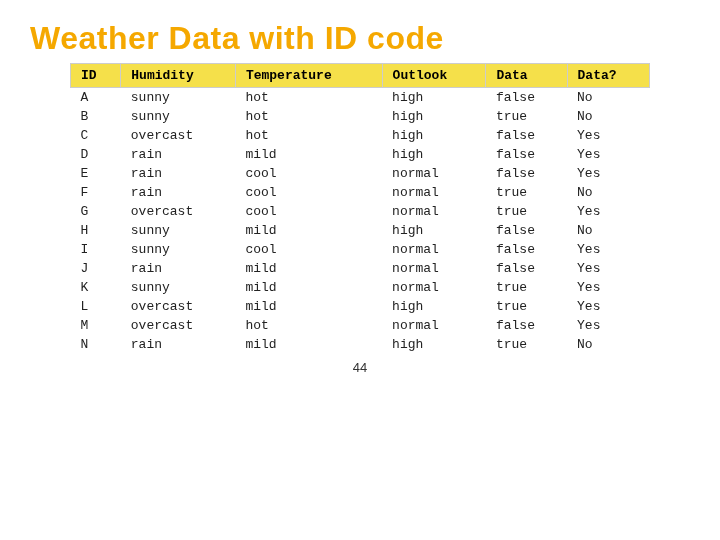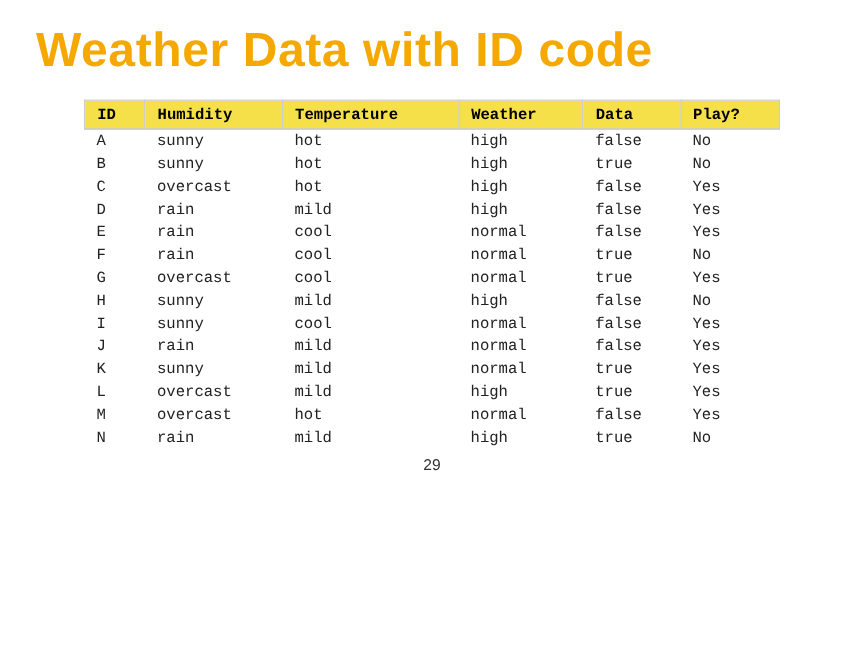--- a/index.html
+++ b/index.html
@@ -13,25 +13,25 @@
     .page {
       width: 720px;
       height: 540px;
       background: #ffffff;
       padding: 20px 30px 10px 30px;
       display: flex;
       flex-direction: column;
       align-items: center;
     }
     .title {
-      font-size: 40px;
+      font-size: 32px;
       font-weight: bold;
       color: #f5a800;
       align-self: flex-start;
-      margin-bottom: 18px;
+      margin-bottom: 6px;
       letter-spacing: 0.5px;
     }
     .table-container {
       width: 580px;
     }
     table {
       width: 100%;
       border-collapse: collapse;
       font-size: 13.5px;
       font-family: 'Courier New', Courier, monospace;
@@ -68,23 +68,23 @@
 
 <div class="page">
   <div class="title">Weather Data with ID code</div>
   <div class="table-container">
     <table>
       <thead>
         <tr>
         <th>ID</th>
             <th>Humidity</th>
             <th>Temperature</th>
-            <th>Weather</th>
+            <th>Outlook</th>
             <th>Data</th>
-            <th>Play?</th>
+            <th>Data?</th>
           </tr>
       </thead>
       <tbody id="table-body">
       <tr>
             <td>A</td>
             <td>sunny</td>
             <td>hot</td>
             <td>high</td>
             <td>false</td>
             <td>No</td>
@@ -189,14 +189,14 @@
             <td>N</td>
             <td>rain</td>
             <td>mild</td>
             <td>high</td>
             <td>true</td>
             <td>No</td>
           </tr>
         </tbody>
     </table>
   </div>
-  <div class="footer-num">29</div>
+  <div class="footer-num">44</div>
 </div>
 
 </body></html>

